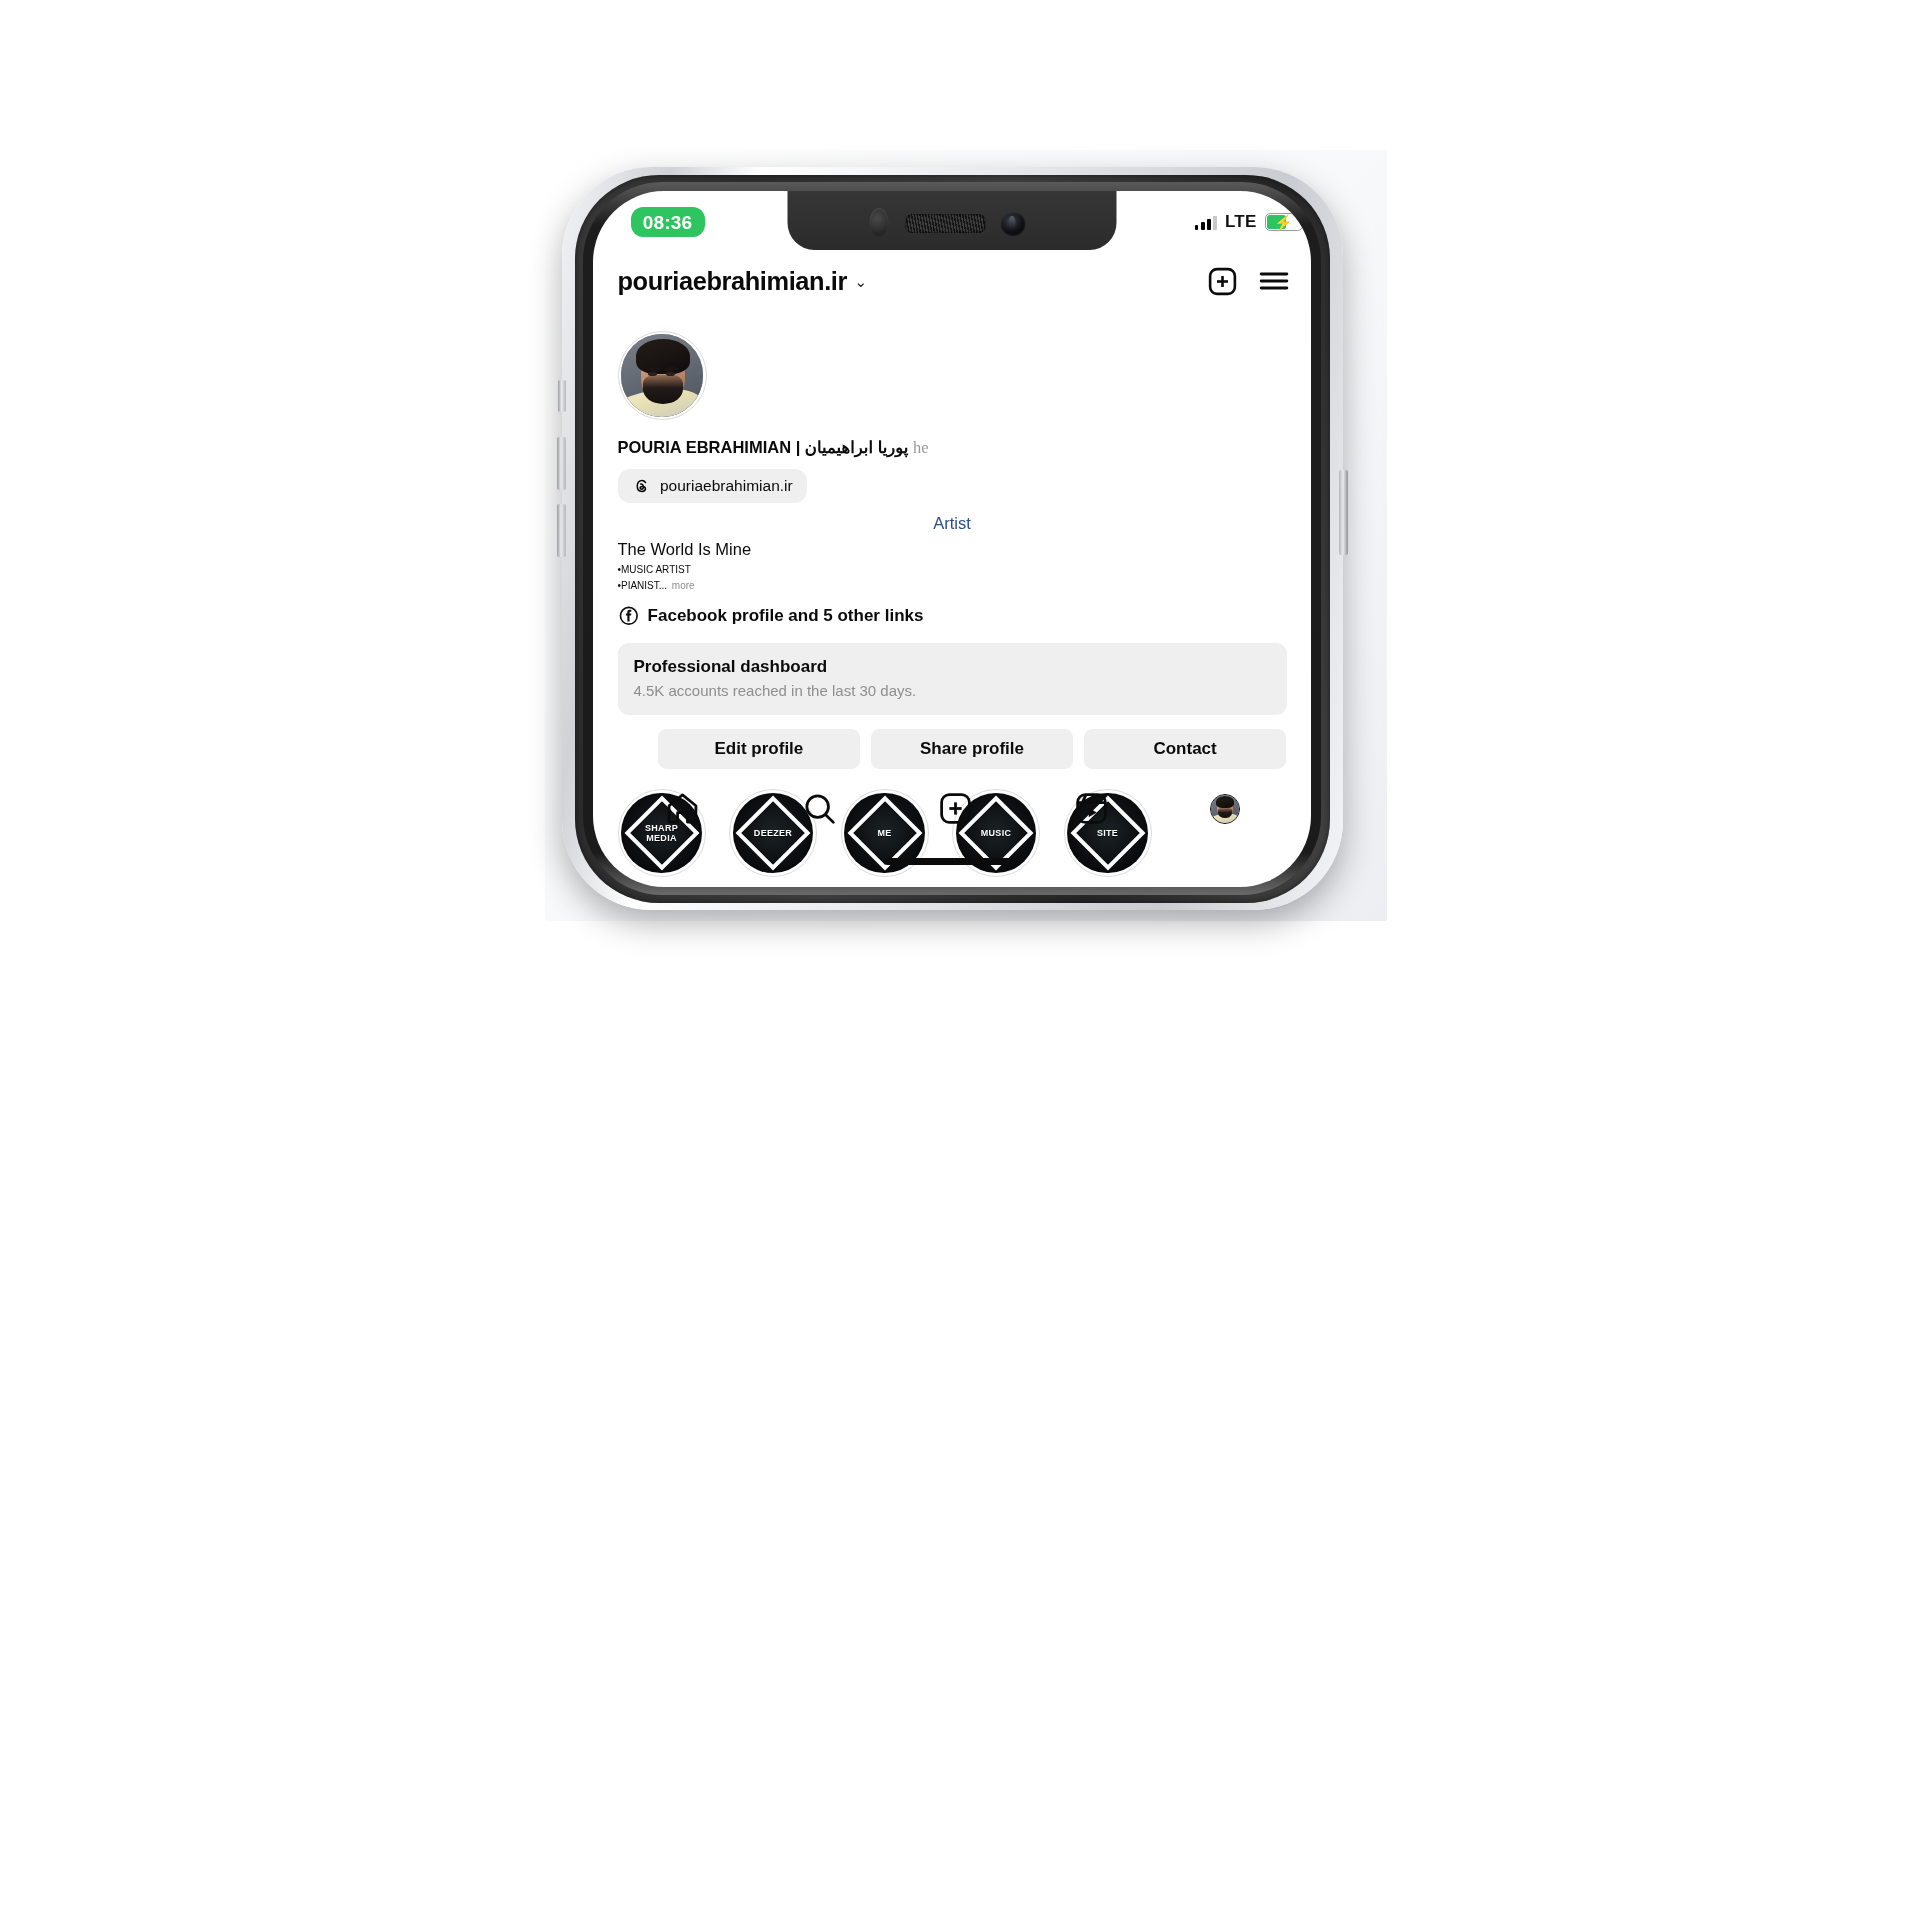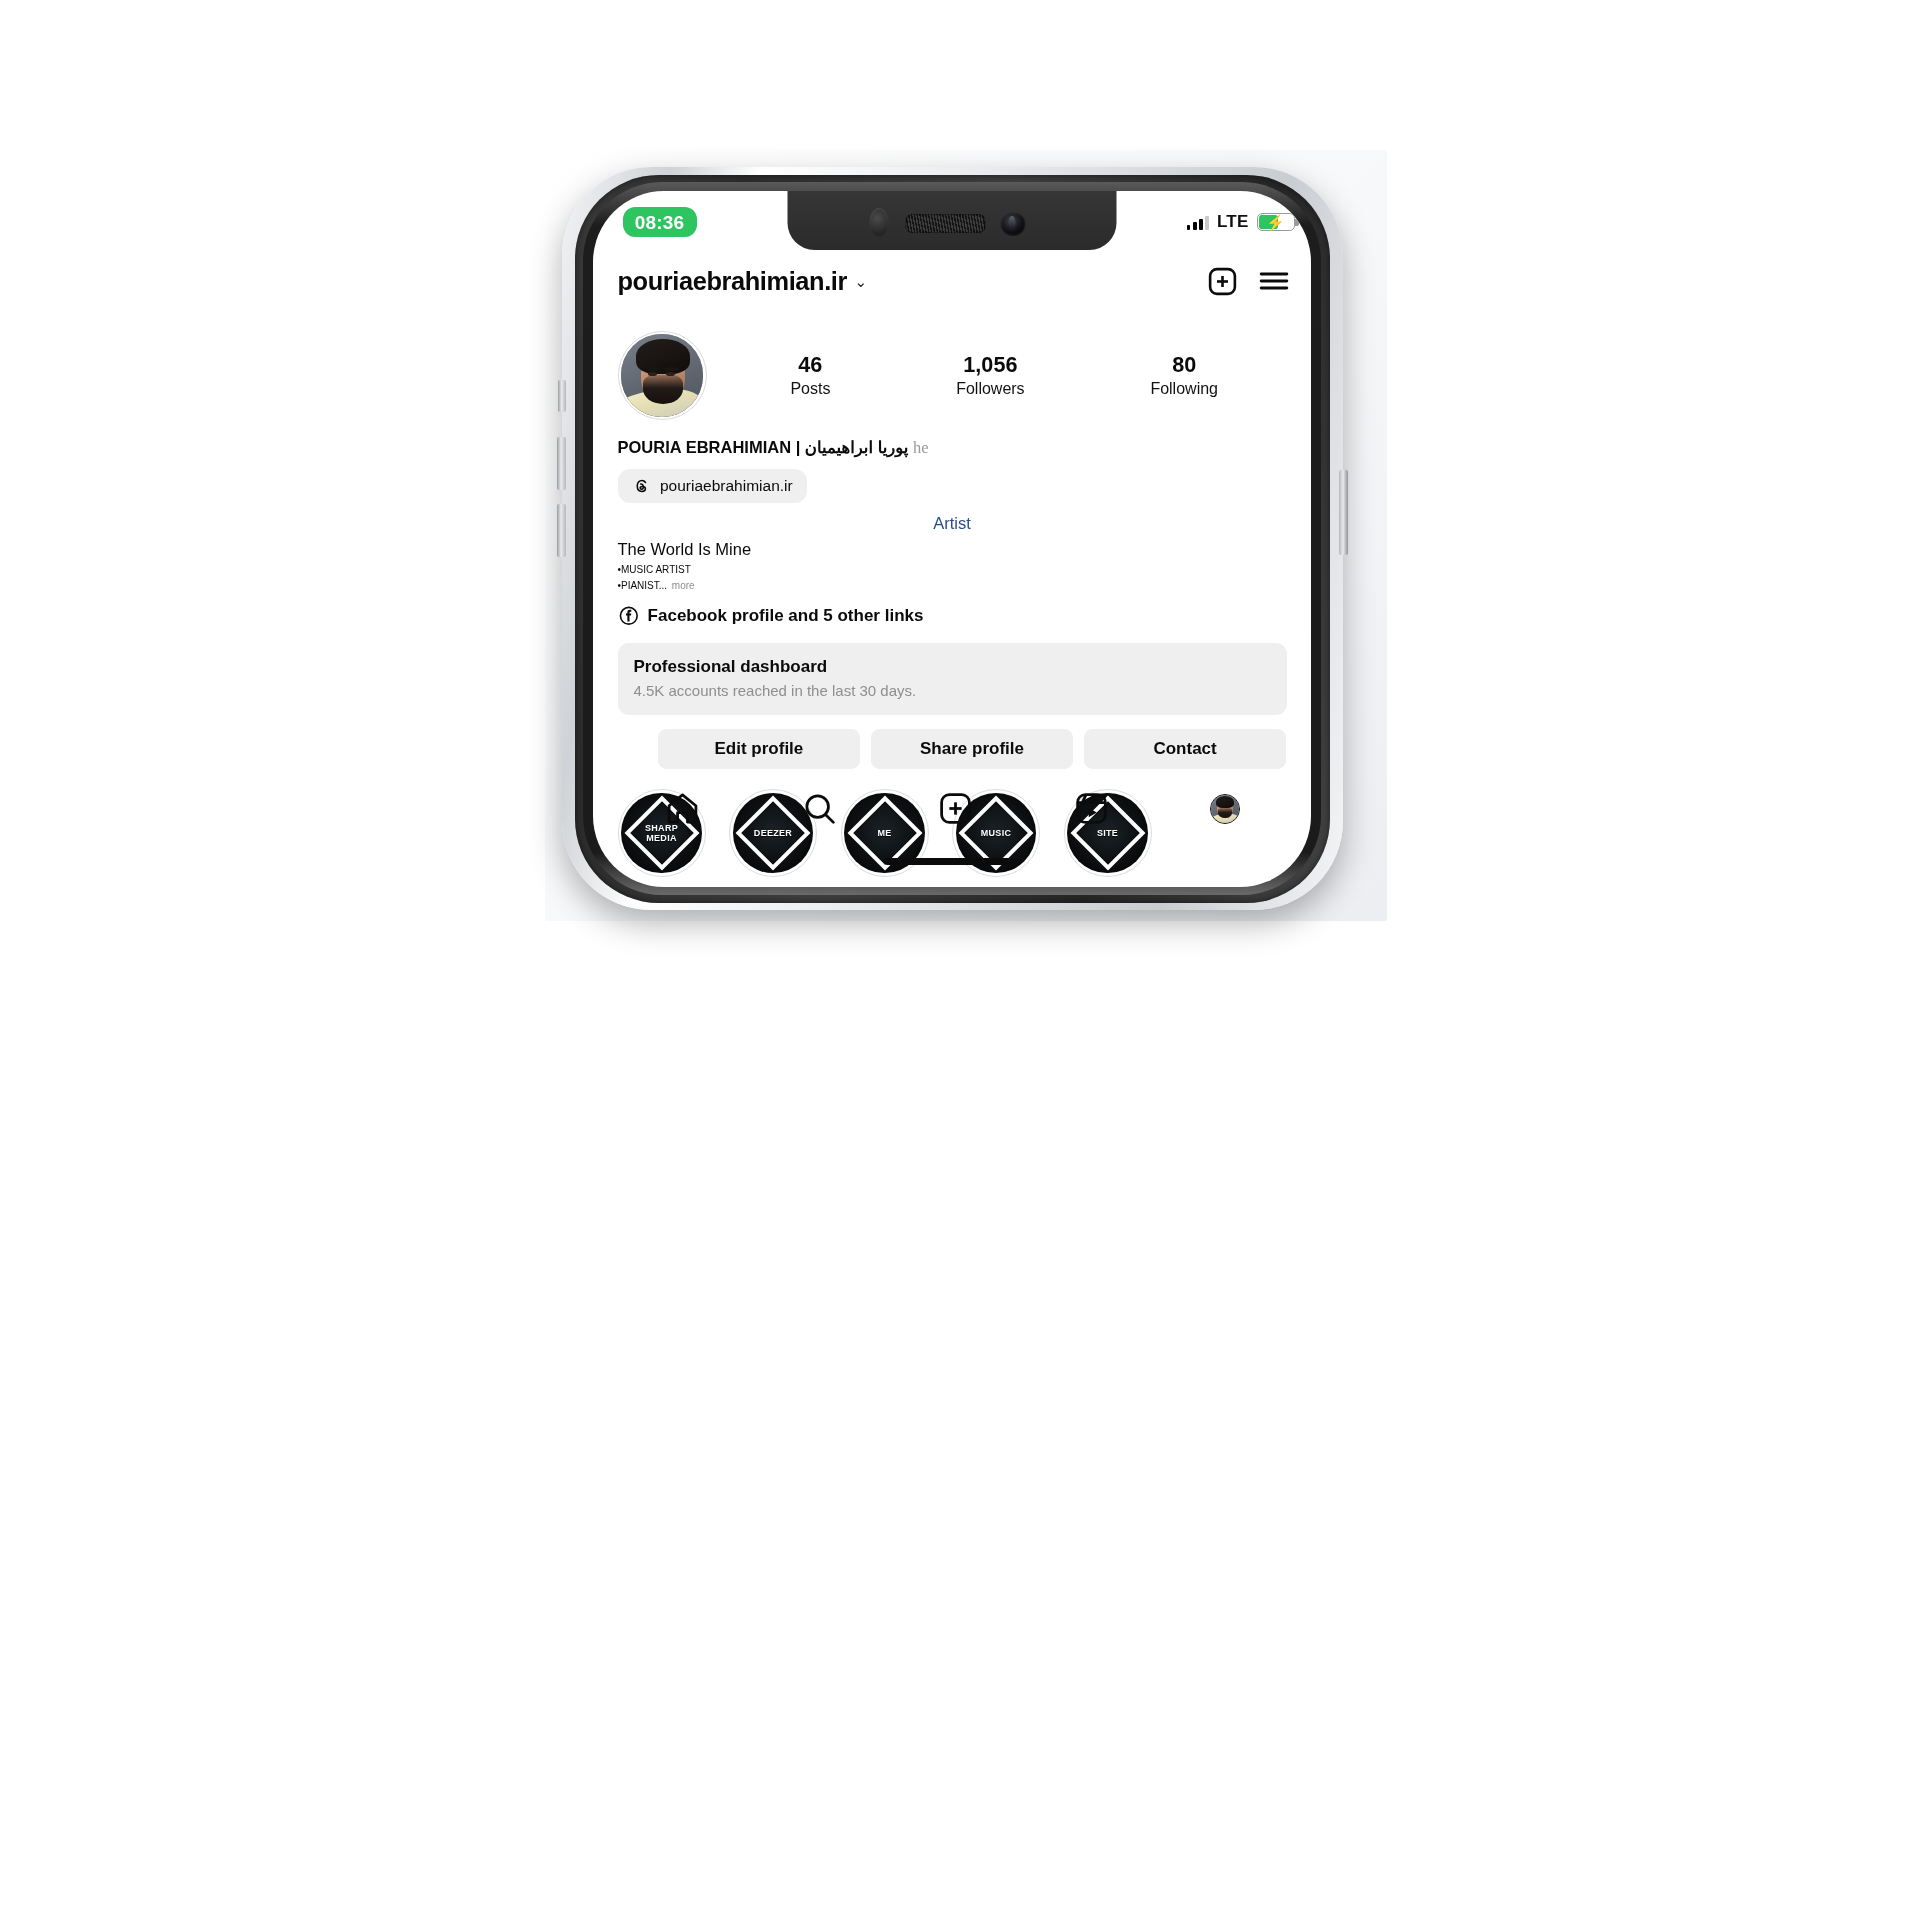--- a/index.html
+++ b/index.html
@@ -79,21 +79,21 @@
   .notch .speaker{position:absolute;left:118px;top:23.5px;width:80px;height:19px;border-radius:6.6px;
       background:repeating-linear-gradient(80deg,#151515 0 1.4px,#3d3d3d 1.4px 2.8px);box-shadow:inset 0 0 2.8px #000;}
   .notch .camera{position:absolute;left:213px;top:21.6px;width:24.5px;height:24.5px;border-radius:50%;
       background:radial-gradient(circle at 42% 35%,#3a3d44 0%,#101014 55%,#000 100%);
       box-shadow:inset 0 0 2.8px rgba(255,255,255,.18);}
   .notch .camera::after{content:"";position:absolute;left:8px;top:4.7px;width:6.6px;height:13px;border-radius:50%;
       background:linear-gradient(180deg,#5c6470,#1a1c22);}
 
   
   .statusbar{
-    position:absolute;left:8px;top:0;width:100%;height:62px;z-index:35;
+    position:absolute;left:16px;top:0;width:100%;height:62px;z-index:35;
     display:flex;align-items:center;justify-content:space-between;
     padding:0 24.5px 0 21.6px;box-sizing:border-box;
   }
   .clock-pill{
     background:#2ec45f;color:#fff;font-weight:700;font-size:19px;
     padding:5.2px 12.2px;border-radius:12.2px;letter-spacing:0.2px;line-height:1;
   }
   .status-right{display:flex;align-items:center;gap:8px;}
   .bars{display:flex;align-items:flex-end;gap:2.4px;height:15px;}
   .bars i{display:block;width:3.8px;background:#000;border-radius:0.9px;}
@@ -285,34 +285,20 @@
             <div class="neck"></div>
           <div class="face"></div>
             <div class="hair"></div>
             <div class="beard"></div>
           <div class="brow l"></div>
             <div class="brow r"></div>
           <div class="eye l"></div>
             <div class="eye r"></div>
         </div>
       </div>
-      <div class="stats">
-        <div class="stat">
-          <div class="num">46</div>
-          <div class="lbl">Posts</div>
-        </div>
-        <div class="stat">
-          <div class="num">1,056</div>
-          <div class="lbl">Followers</div>
-        </div>
-        <div class="stat">
-          <div class="num">80</div>
-          <div class="lbl">Following</div>
-        </div>
-      </div>
     </div>
 
     <div class="bio">
       <div class="fullname">
         <span>POURIA EBRAHIMIAN | پوریا ابراهیمیان</span><span class="pronoun">he</span>
       </div>
 
       <div class="threads-chip">
         <span>
           <svg width="20" height="20" viewBox="0 0 24 24" fill="none" stroke="#0b0b0b" stroke-width="1.85" stroke-linecap="round">

